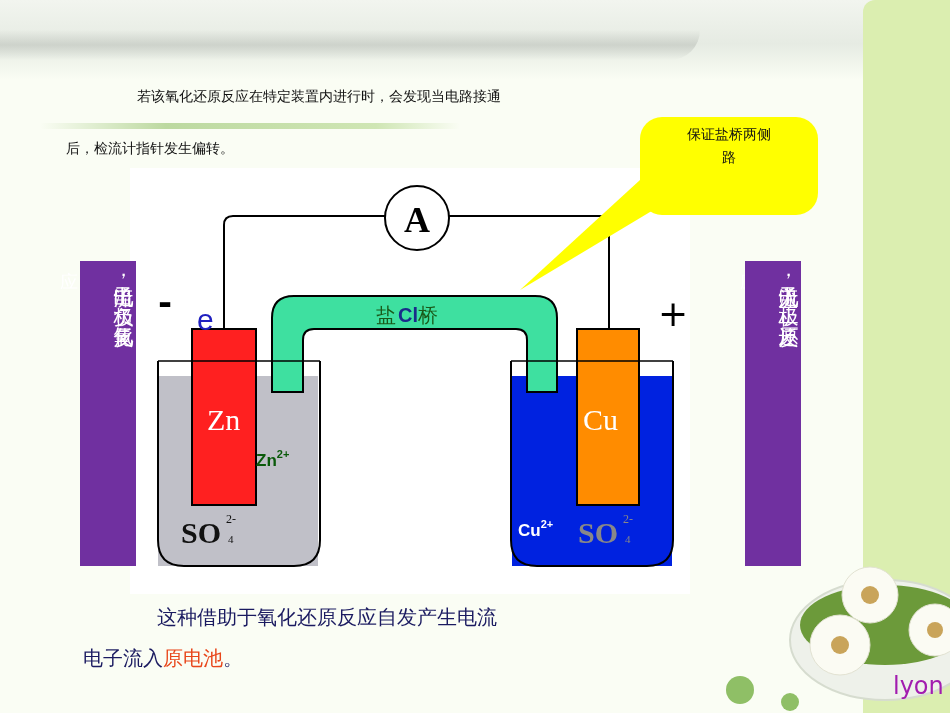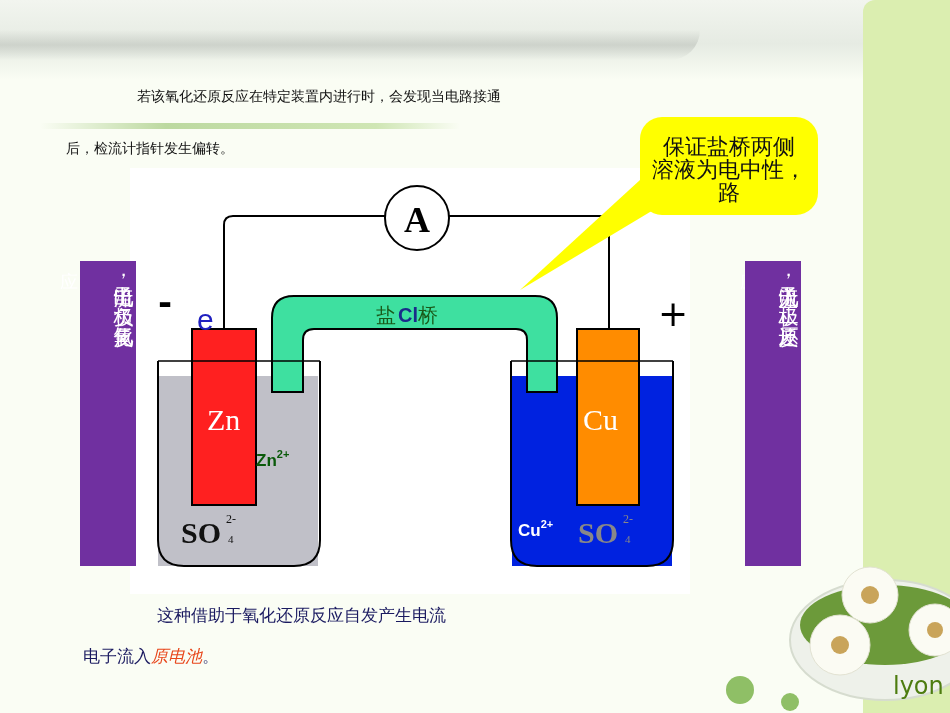--- a/index.html
+++ b/index.html
@@ -6,24 +6,24 @@
   body { width:950px; height:713px; position:relative; overflow:hidden; background:#fafdf4; font-family:"DejaVu Sans", sans-serif; }
   .abs { position:absolute; }
   .topbar { left:0; top:0; width:950px; height:80px; background:linear-gradient(180deg,#f2f5ef 0%,#e6ebe3 55%,#fafdf4 100%); }
   .topbar-shade { left:0; top:30px; width:700px; height:30px; background:linear-gradient(180deg,rgba(200,205,198,0) 0%,rgba(195,200,193,.7) 50%,rgba(220,225,215,0) 100%); border-radius:0 0 300px 0; }
   .right-panel { left:863px; top:0; width:87px; height:713px; background:#dbeeb0; border-radius:12px 0 0 0; }
   .green-stroke { left:40px; top:123px; width:420px; height:6px; background:linear-gradient(90deg,rgba(180,210,150,0) 0%,#bcd9a0 30%,#cfe6b4 80%,rgba(200,225,170,0) 100%); border-radius:3px; }
   .text-line { font-size:14px; color:#111; white-space:nowrap; }
   .diagram-bg { left:130px; top:168px; width:560px; height:426px; background:#ffffff; }
   .side-label { width:56px; background:#7030a0; color:#fff; font-size:20px; line-height:24px; writing-mode:vertical-rl; text-orientation:upright; padding-top:10px; box-sizing:border-box; }
   .side-overflow { color:#fff; font-size:18px; }
-  .callout { left:640px; top:117px; width:178px; height:98px; background:#ffff00; border-radius:22px; font-size:22px; line-height:23px; text-align:center; color:#111; padding-top:18px; box-sizing:border-box; }
-  .bottom-text { font-size:17px; color:#1a1a60; white-space:nowrap; }
-  .highlight { color:#e8461a;font-style:italic; }
-  .footer { left:893px; top:672px; font-size:24px; color:#4d7c0f; }
+  .callout { left:640px; top:117px; width:178px; height:98px; background:#ffff00; border-radius:22px; font-size:14px; line-height:23px; text-align:center; color:#111; padding-top:6px; box-sizing:border-box; }
+  .bottom-text { font-size:20px; color:#1a1a60; white-space:nowrap; }
+  .highlight { color:#e8461a; }
+  .footer { left:893px; top:672px; font-size:24px; color:#a21caf; }
 </style>
 </head>
 <body>
 
 <div class="abs topbar"></div>
 <div class="abs topbar-shade"></div>
 <div class="abs right-panel"></div>
 <div class="abs green-stroke"></div>
 
 <div class="abs text-line" style="left:137px;top:88px;">若该氧化还原反应在特定装置内进行时，会发现当电路接通</div>
@@ -74,21 +74,20 @@
   <text x="578" y="543" font-family="Liberation Serif, serif" font-size="30" font-weight="bold" fill="#888"><tspan>SO</tspan></text>
   <text x="623" y="523" font-family="Liberation Serif, serif" font-size="12" fill="#888">2-</text>
   <text x="625" y="543" font-family="Liberation Serif, serif" font-size="11" fill="#888">4</text>
 </svg>
 
 <svg class="abs" style="left:510px;top:180px;" width="170" height="120">
   <polygon points="130,0 160,20 10,110" fill="#ffff00"></polygon>
 </svg>
 <div class="abs callout">
   <div>保证盐桥两侧</div>
-  <div>溶液为电中性，</div>
   <div>路</div>
 </div>
 
 <div class="abs side-overflow" style="left:60px;top:270px;">应</div>
 <div class="abs side-label" style="left:80px;top:261px;height:305px;">电子流出，负极，氧化反</div>
 
 <div class="abs side-overflow" style="left:740px;top:270px;">应</div>
 <div class="abs side-label" style="left:745px;top:261px;height:305px;">电子流入，正极，还原反</div>
 
 <div class="abs bottom-text" style="left:157px;top:604px;">这种借助于氧化还原反应自发产生电流</div>

